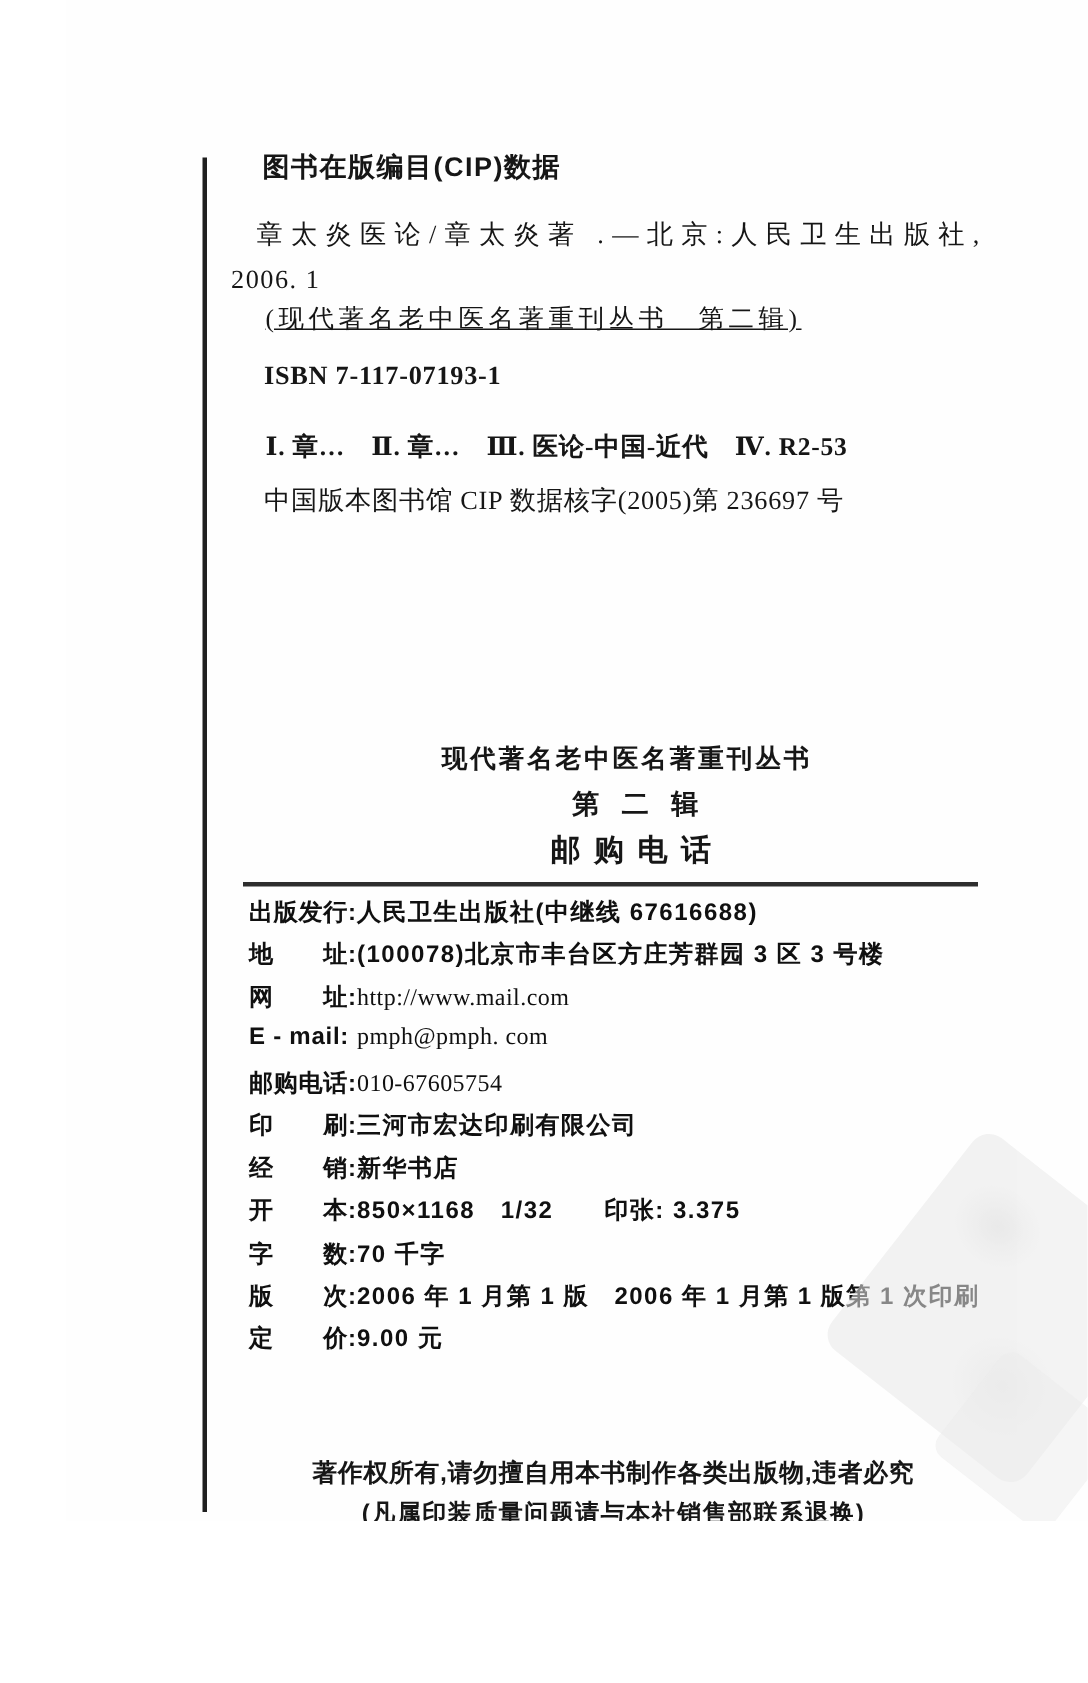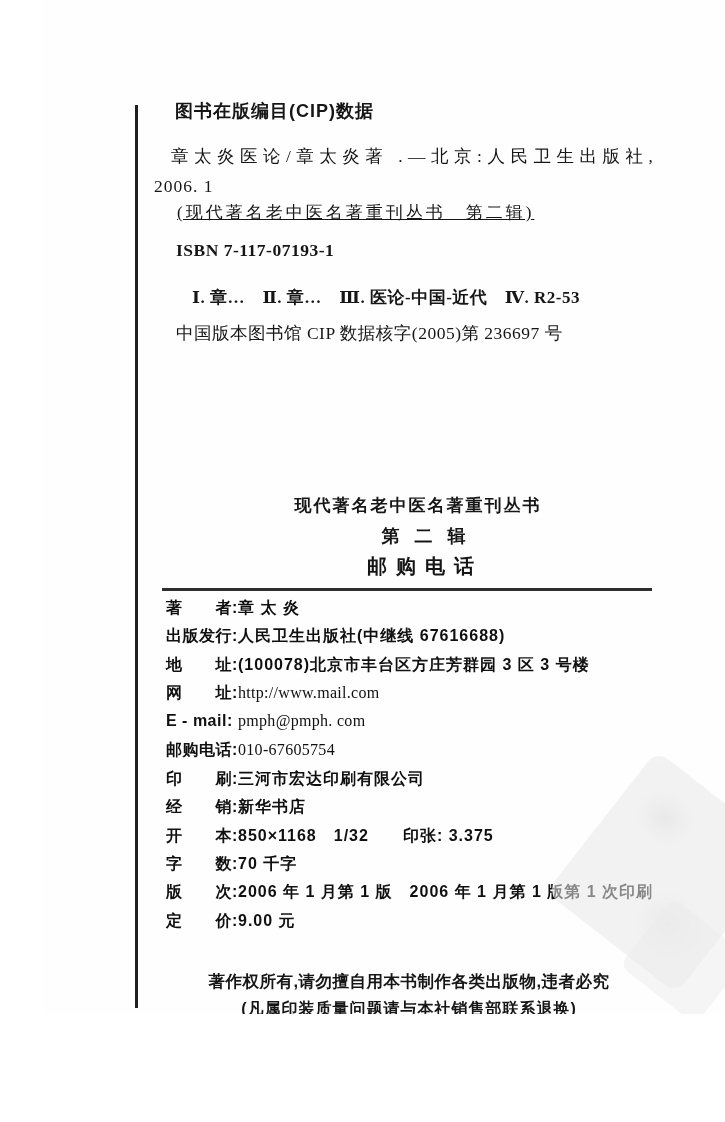--- a/index.html
+++ b/index.html
@@ -14,21 +14,21 @@
   
   .spine-line{position:absolute;left:91px;top:105px;width:3px;height:903px;background:#1f1f1f;}
 
   
   .cip p,.cip h2{margin:0;position:absolute;white-space:pre-wrap;}
   .cip-heading{left:131px;top:99px;font:bold 18px var(--sans);letter-spacing:1px;}
   .cip-entry1{left:127px;top:144px;font:17.5px var(--serif);letter-spacing:5.5px;width:540px;}
   .cip-entry2{left:110px;top:176px;font:17.5px var(--serif);letter-spacing:1px;}
   .cip-series{left:133px;top:201px;font:17px var(--serif);letter-spacing:3px;text-decoration:underline;}
   .cip-isbn{left:132px;top:240px;font:bold 17.5px var(--serif);letter-spacing:.5px;}
-  .cip-class{left:148px;top:286px;font:bold 17px var(--serif);letter-spacing:.5px;}
+  .cip-class{left:133px;top:286px;font:bold 17px var(--serif);letter-spacing:.5px;}
   .cip-record{left:132px;top:321px;font:17.5px var(--serif);letter-spacing:.5px;}
 
   
   .title-block div{position:absolute;left:110px;width:524px;text-align:center;margin:0;}
   .tb-series{top:494px;font:bold 17px var(--serif);letter-spacing:2px;padding-left:2px;}
   .tb-volume{top:524px;font:bold 18px var(--sans);letter-spacing:15px;padding-left:15px;}
   .tb-title{top:553px;font:bold 20px var(--sans);letter-spacing:9px;padding-left:9px;}
 
   .rule{position:absolute;left:118px;top:588px;width:490px;height:2.5px;background:#2e2e2e;}
 
@@ -78,24 +78,20 @@
   <section class="title-block">
     <div class="tb-series">现代著名老中医名著重刊丛书</div>
     <div class="tb-volume">第二辑</div>
     <div class="tb-title">邮购电话</div>
   </section>
 
   <div class="rule"></div>
 
   <section class="colophon">
       <div class="colophon-row">
-        <span class="colophon-label">著　　者:</span>
-        <span class="colophon-value">章 太 炎</span>
-      </div>
-      <div class="colophon-row">
         <span class="colophon-label">出版发行:</span>
         <span class="colophon-value">人民卫生出版社(中继线 67616688)</span>
       </div>
       <div class="colophon-row">
         <span class="colophon-label">地　　址:</span>
         <span class="colophon-value">(100078)北京市丰台区方庄芳群园 3 区 3 号楼</span>
       </div>
       <div class="colophon-row">
         <span class="colophon-label">网　　址:</span>
         <span class="colophon-value latin">http://www.mail.com</span>

